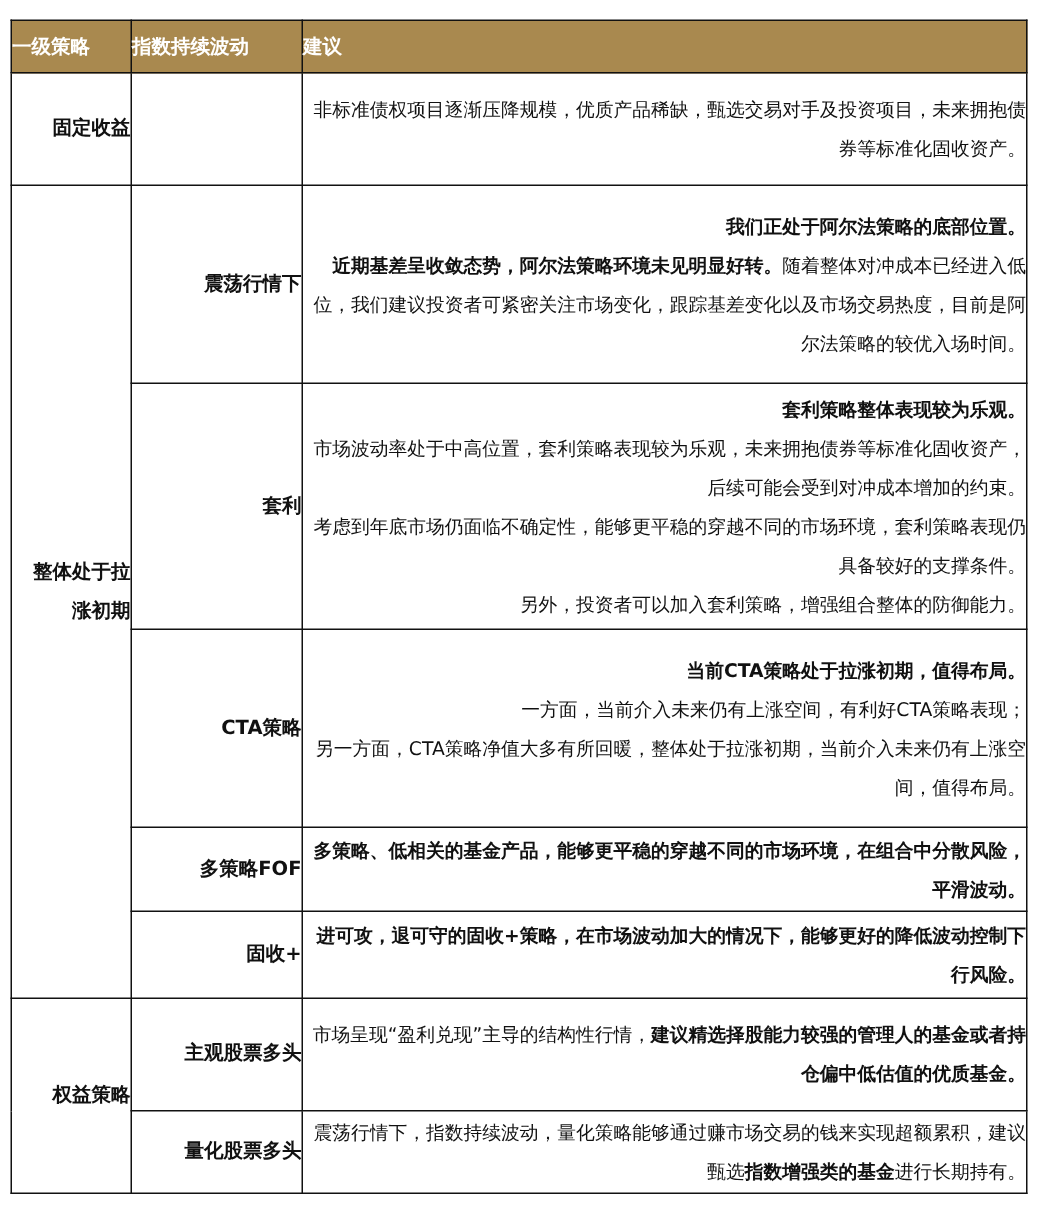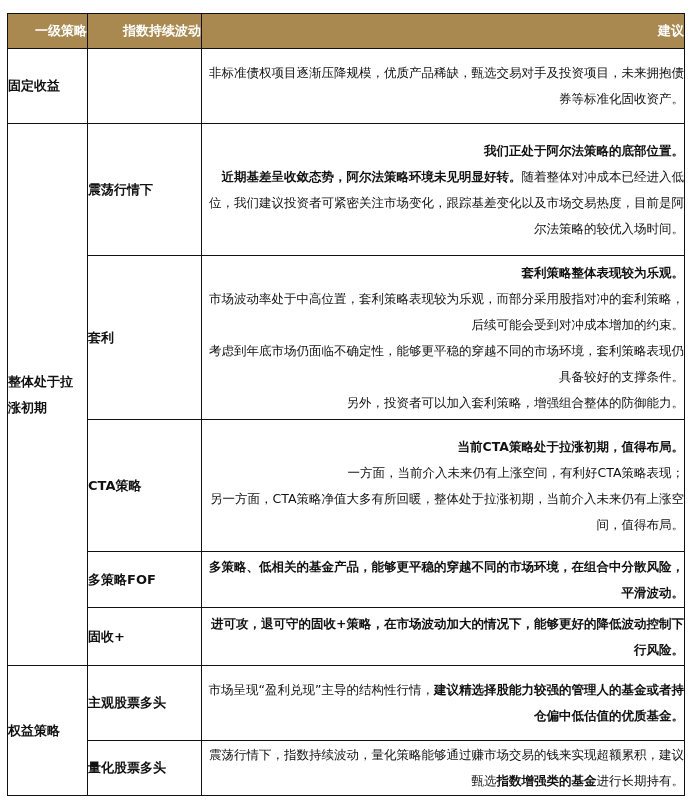--- a/index.html
+++ b/index.html
@@ -17,24 +17,24 @@
       vertical-align: middle;
     }
     col.c1 { width: 80px; }
     col.c2 { width: 114px; }
     col.c3 { width: 483px; }
     thead th {
       background: #A9894F;
       color: #ffffff;
       font-weight: bold;
       height: 34px;
-      text-align: right;
+      text-align: left;
       font-size: 13px;
     }
-    td.l1, td.l2 { text-align: left; font-weight: bold; font-size: 13px; line-height: 26px; }
+    td.l1, td.l2 { text-align: right; font-weight: bold; font-size: 13px; line-height: 26px; }
     td.advice { padding: 0 4px 0 2px; text-align: right; font-size: 12.5px; line-height: 26px; }
     td.advice p { margin: 0; }
     .b { font-weight: bold; }
   </style>
 </head>
 <body>
 
 <table class="strategy">
   <colgroup>
       <col class="c1">
@@ -64,21 +64,21 @@
       <td class="advice">
         <p><span class="b">我们正处于阿尔法策略的底部位置。</span></p>
         <p><span class="b">近期基差呈收敛态势，阿尔法策略环境未见明显好转。</span><span>随着整体对冲成本已经进入低位，我们建议投资者可紧密关注市场变化，跟踪基差变化以及市场交易热度，目前是阿尔法策略的较优入场时间。</span></p>
       </td>
     </tr>
 
     <tr style="height:164px">
       <td class="l2">套利</td>
       <td class="advice">
         <p><span class="b">套利策略整体表现较为乐观。</span></p>
-        <p><span>市场波动率处于中高位置，套利策略表现较为乐观，而部分采用股指对冲的套利策略，后续可能会受到对冲成本增加的约束。</span></p>
+        <p><span>市场波动率处于中高位置，套利策略表现较为乐观，未来拥抱债券等标准化固收资产，后续可能会受到对冲成本增加的约束。</span></p>
         <p><span>考虑到年底市场仍面临不确定性，能够更平稳的穿越不同的市场环境，套利策略表现仍具备较好的支撑条件。</span></p>
         <p><span>另外，投资者可以加入套利策略，增强组合整体的防御能力。</span></p>
       </td>
     </tr>
 
     <tr style="height:132px">
       <td class="l2">CTA策略</td>
       <td class="advice">
         <p><span class="b">当前CTA策略处于拉涨初期，值得布局。</span></p>
         <p><span>一方面，当前介入未来仍有上涨空间，有利好CTA策略表现；</span></p>

